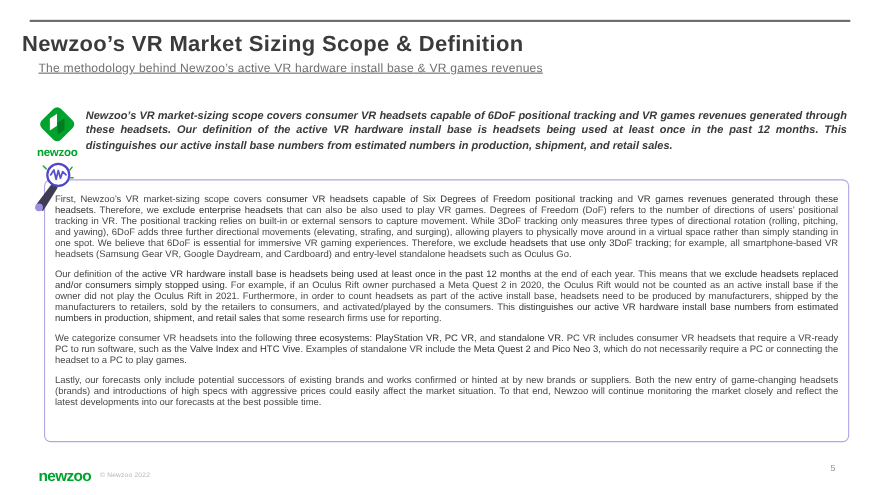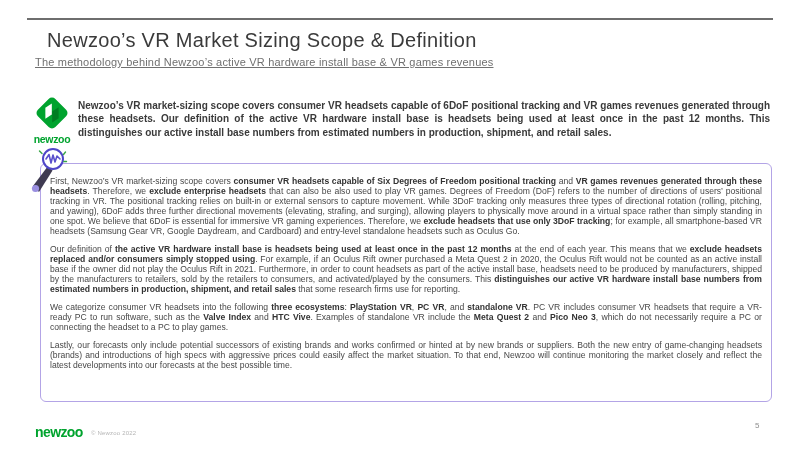--- a/index.html
+++ b/index.html
@@ -2,45 +2,45 @@
 <html><head>
 <meta charset="utf-8">
 <style>
   html,body{margin:0;padding:0;}
   body{
     width:800px;height:450px;background:#ffffff;position:relative;overflow:hidden;
     font-family:"Liberation Sans", sans-serif;color:#474747;
   }
   .top-rule{position:absolute;left:27px;top:18px;width:746px;height:2px;background:#6e6e6e;}
   .title{
-    position:absolute;left:47px;top:29px;margin:0;
-    font-size:20px;font-weight:400;color:#3b3b3b;letter-spacing:0.3px;
+    position:absolute;left:20px;top:29px;margin:0;
+    font-size:20px;font-weight:700;color:#3b3b3b;letter-spacing:0.3px;
   }
   .subtitle{
     position:absolute;left:35px;top:56px;
     font-size:11px;color:#707070;letter-spacing:0.2px;text-decoration:underline;
   }
   .brand{position:absolute;left:30px;top:94px;width:44px;text-align:center;}
   .brand svg{display:block;margin:0 auto;}
   .brand-word{
     margin-top:1px;font-size:10.5px;font-weight:700;color:#00A32E;letter-spacing:-0.3px;
   }
   .intro{
     position:absolute;left:78px;top:99px;width:692px;
-    font-size:10px;font-weight:700;color:#3a3a3a;line-height:13.4px;text-align:justify;
+    font-size:10px;font-weight:700;color:#3a3a3a;line-height:13.4px;text-align:justify;font-style:italic;
   }
   .scope-box{
     position:absolute;left:40px;top:163px;width:732px;height:239px;
     border:1.4px solid #B3A4E6;border-radius:6px;box-sizing:border-box;
     padding:12px 9px 0 9px;
   }
   .bp{
     margin:0 0 8px 0;font-size:8.6px;line-height:10px;text-align:justify;color:#474747;
   }
-  .bp .b{font-weight:700;color:#333333;}
+  .bp .b{font-weight:400;color:#333333;}
   .wand{position:absolute;left:26px;top:146px;width:52px;height:52px;}
   .footer-logo{
     position:absolute;left:35px;top:424px;
     font-size:14px;font-weight:700;color:#00A32E;letter-spacing:-0.6px;
   }
   .copyright{position:absolute;left:91px;top:430px;font-size:6px;color:#b5b5b5;letter-spacing:0.2px;}
   .page-number{position:absolute;left:755px;top:421px;font-size:8px;color:#8f8f8f;}
 </style>
 </head>
 <body>

